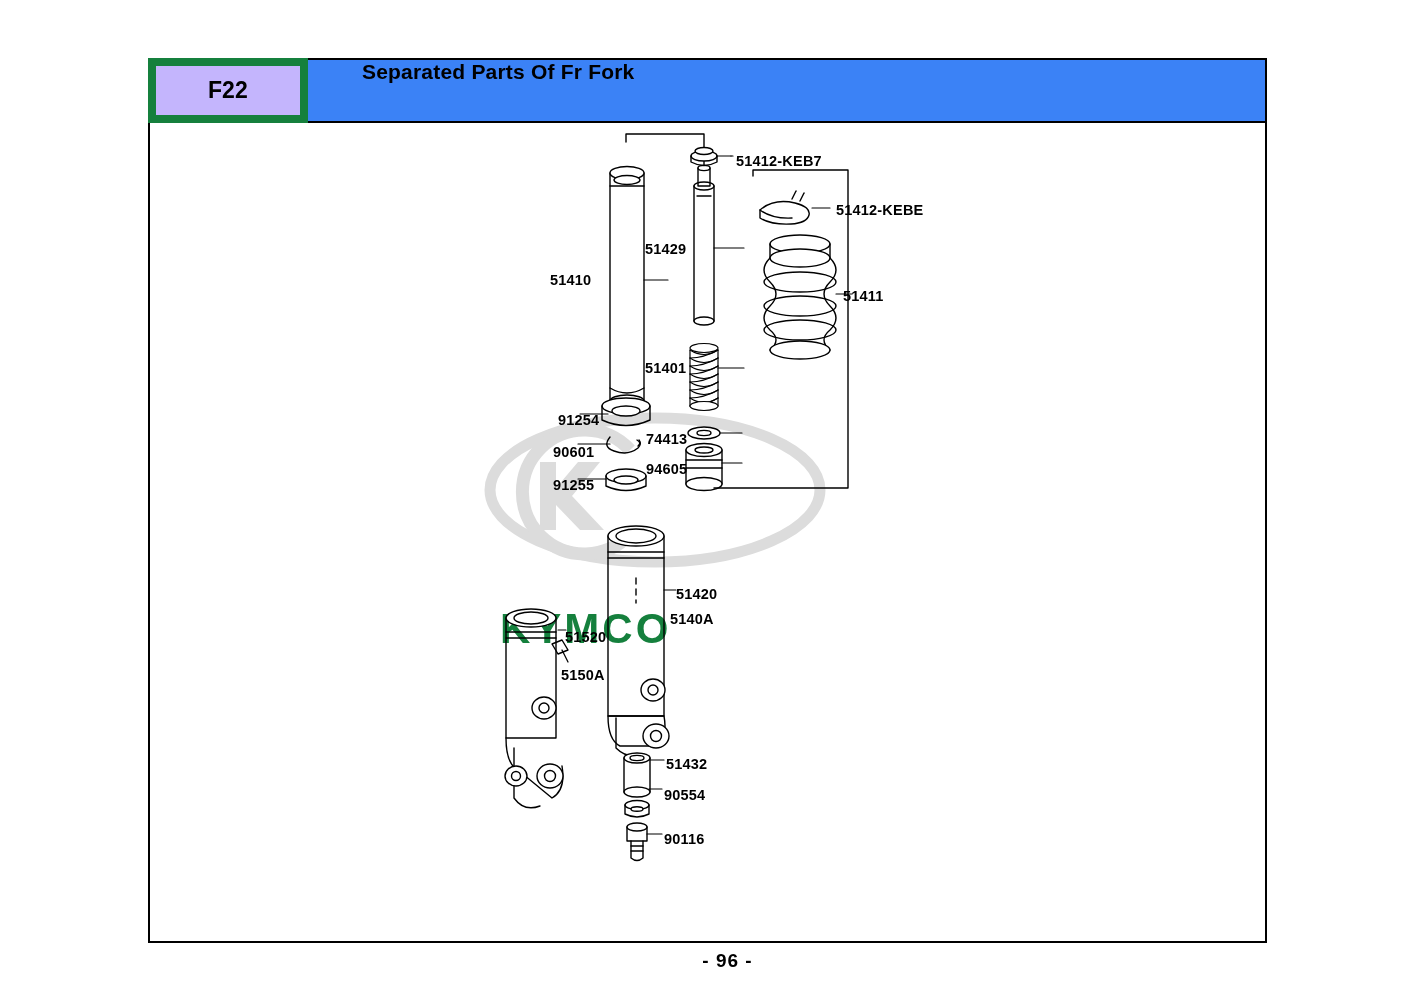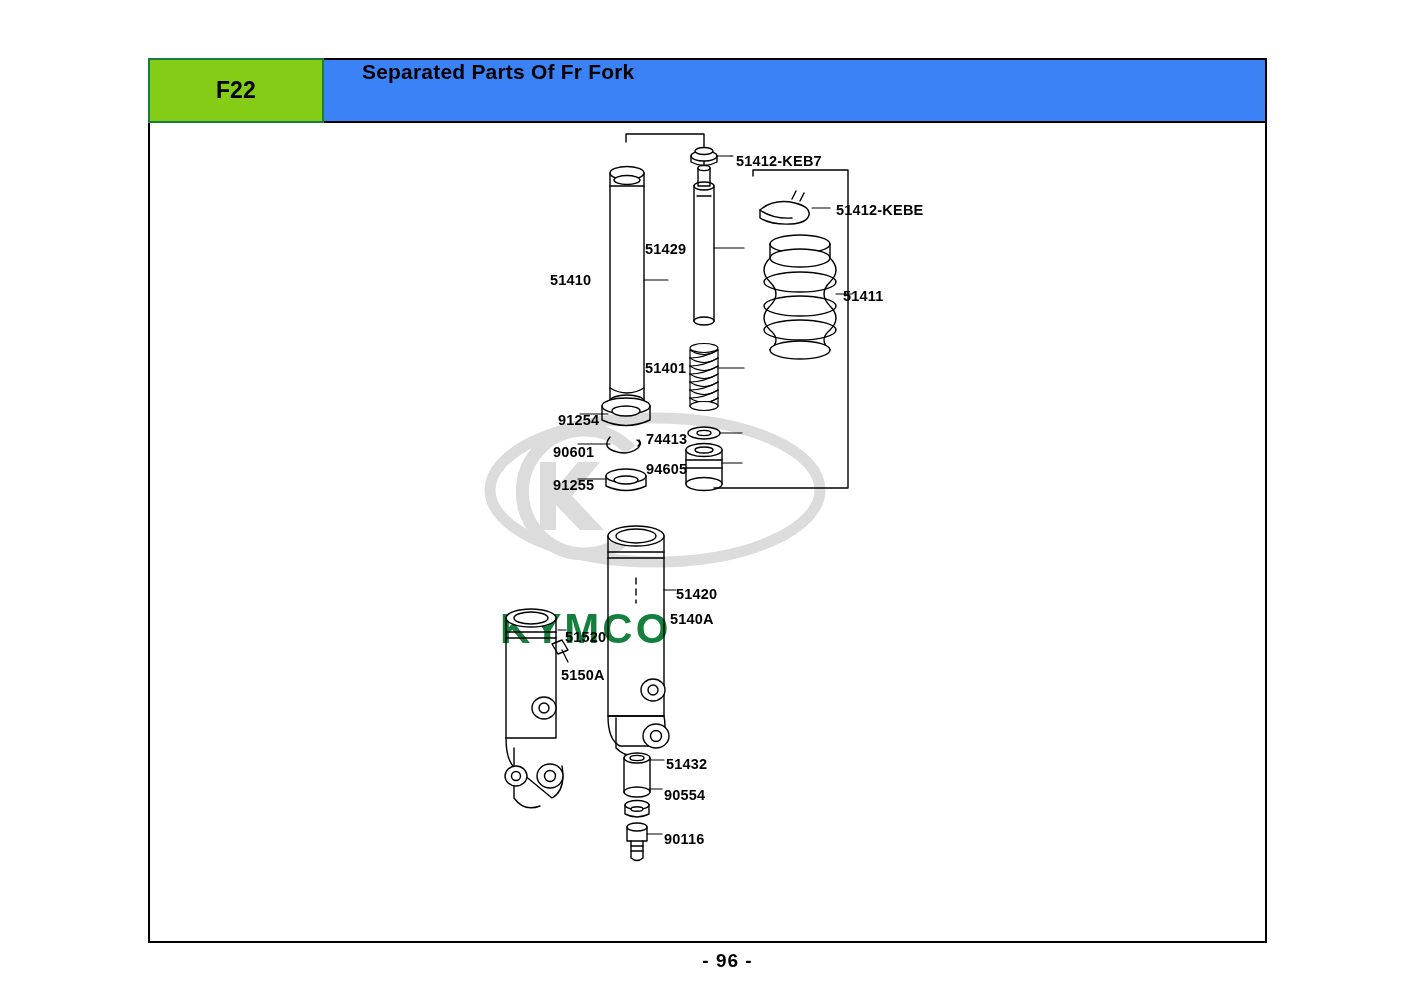--- a/index.html
+++ b/index.html
@@ -28,28 +28,28 @@
     top: 58px;
     width: 1119px;
     height: 885px;
     border: 2px solid #000;
     box-sizing: border-box;
   }
   .title-cell {
     position: absolute;
     left: 148px;
     top: 58px;
-    width: 176px;
+    width: 160px;
     height: 65px;
-    border: 2px solid #15803d;
+    border: 8px solid #15803d;
     box-sizing: border-box;
     display: flex;
     align-items: center;
     justify-content: center;
-    background: #84cc16;
+    background: #c4b5fd;
     z-index: 3;
   }
   .title-code {
     font-size: 23px;
     font-weight: bold;
     letter-spacing: .2px;
   }
   .header-band {
     position: absolute;
     left: 308px;

